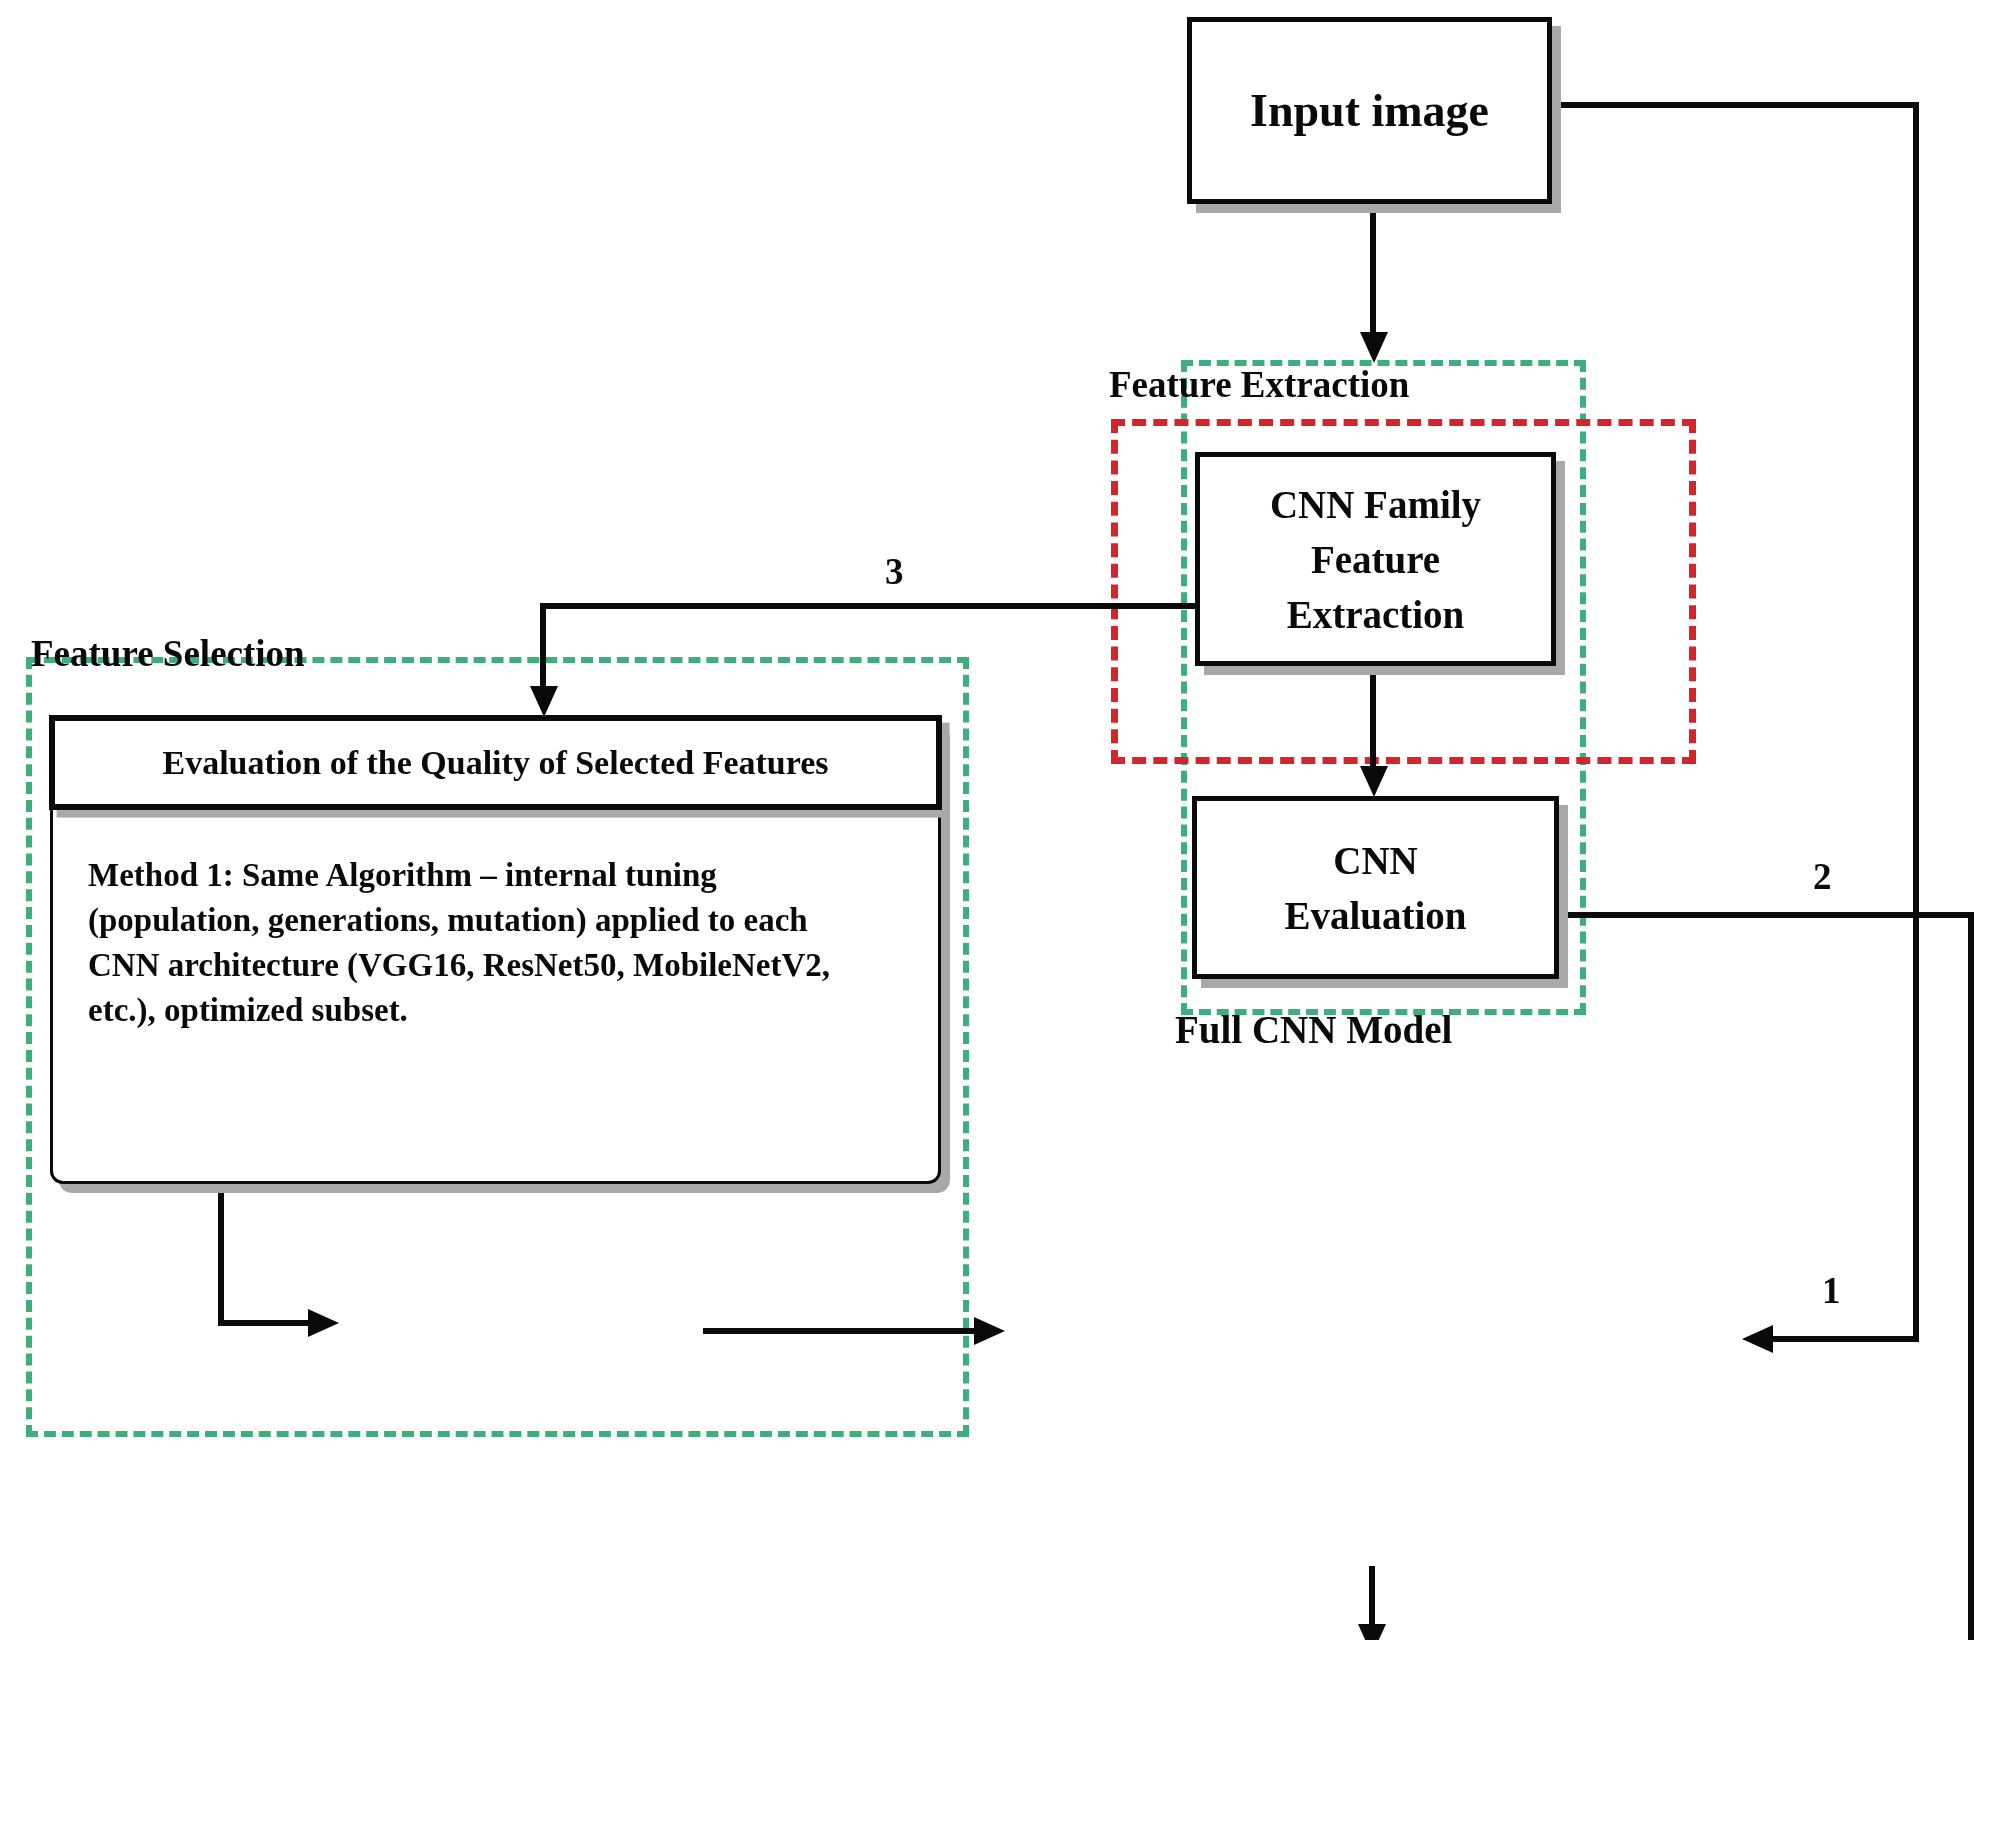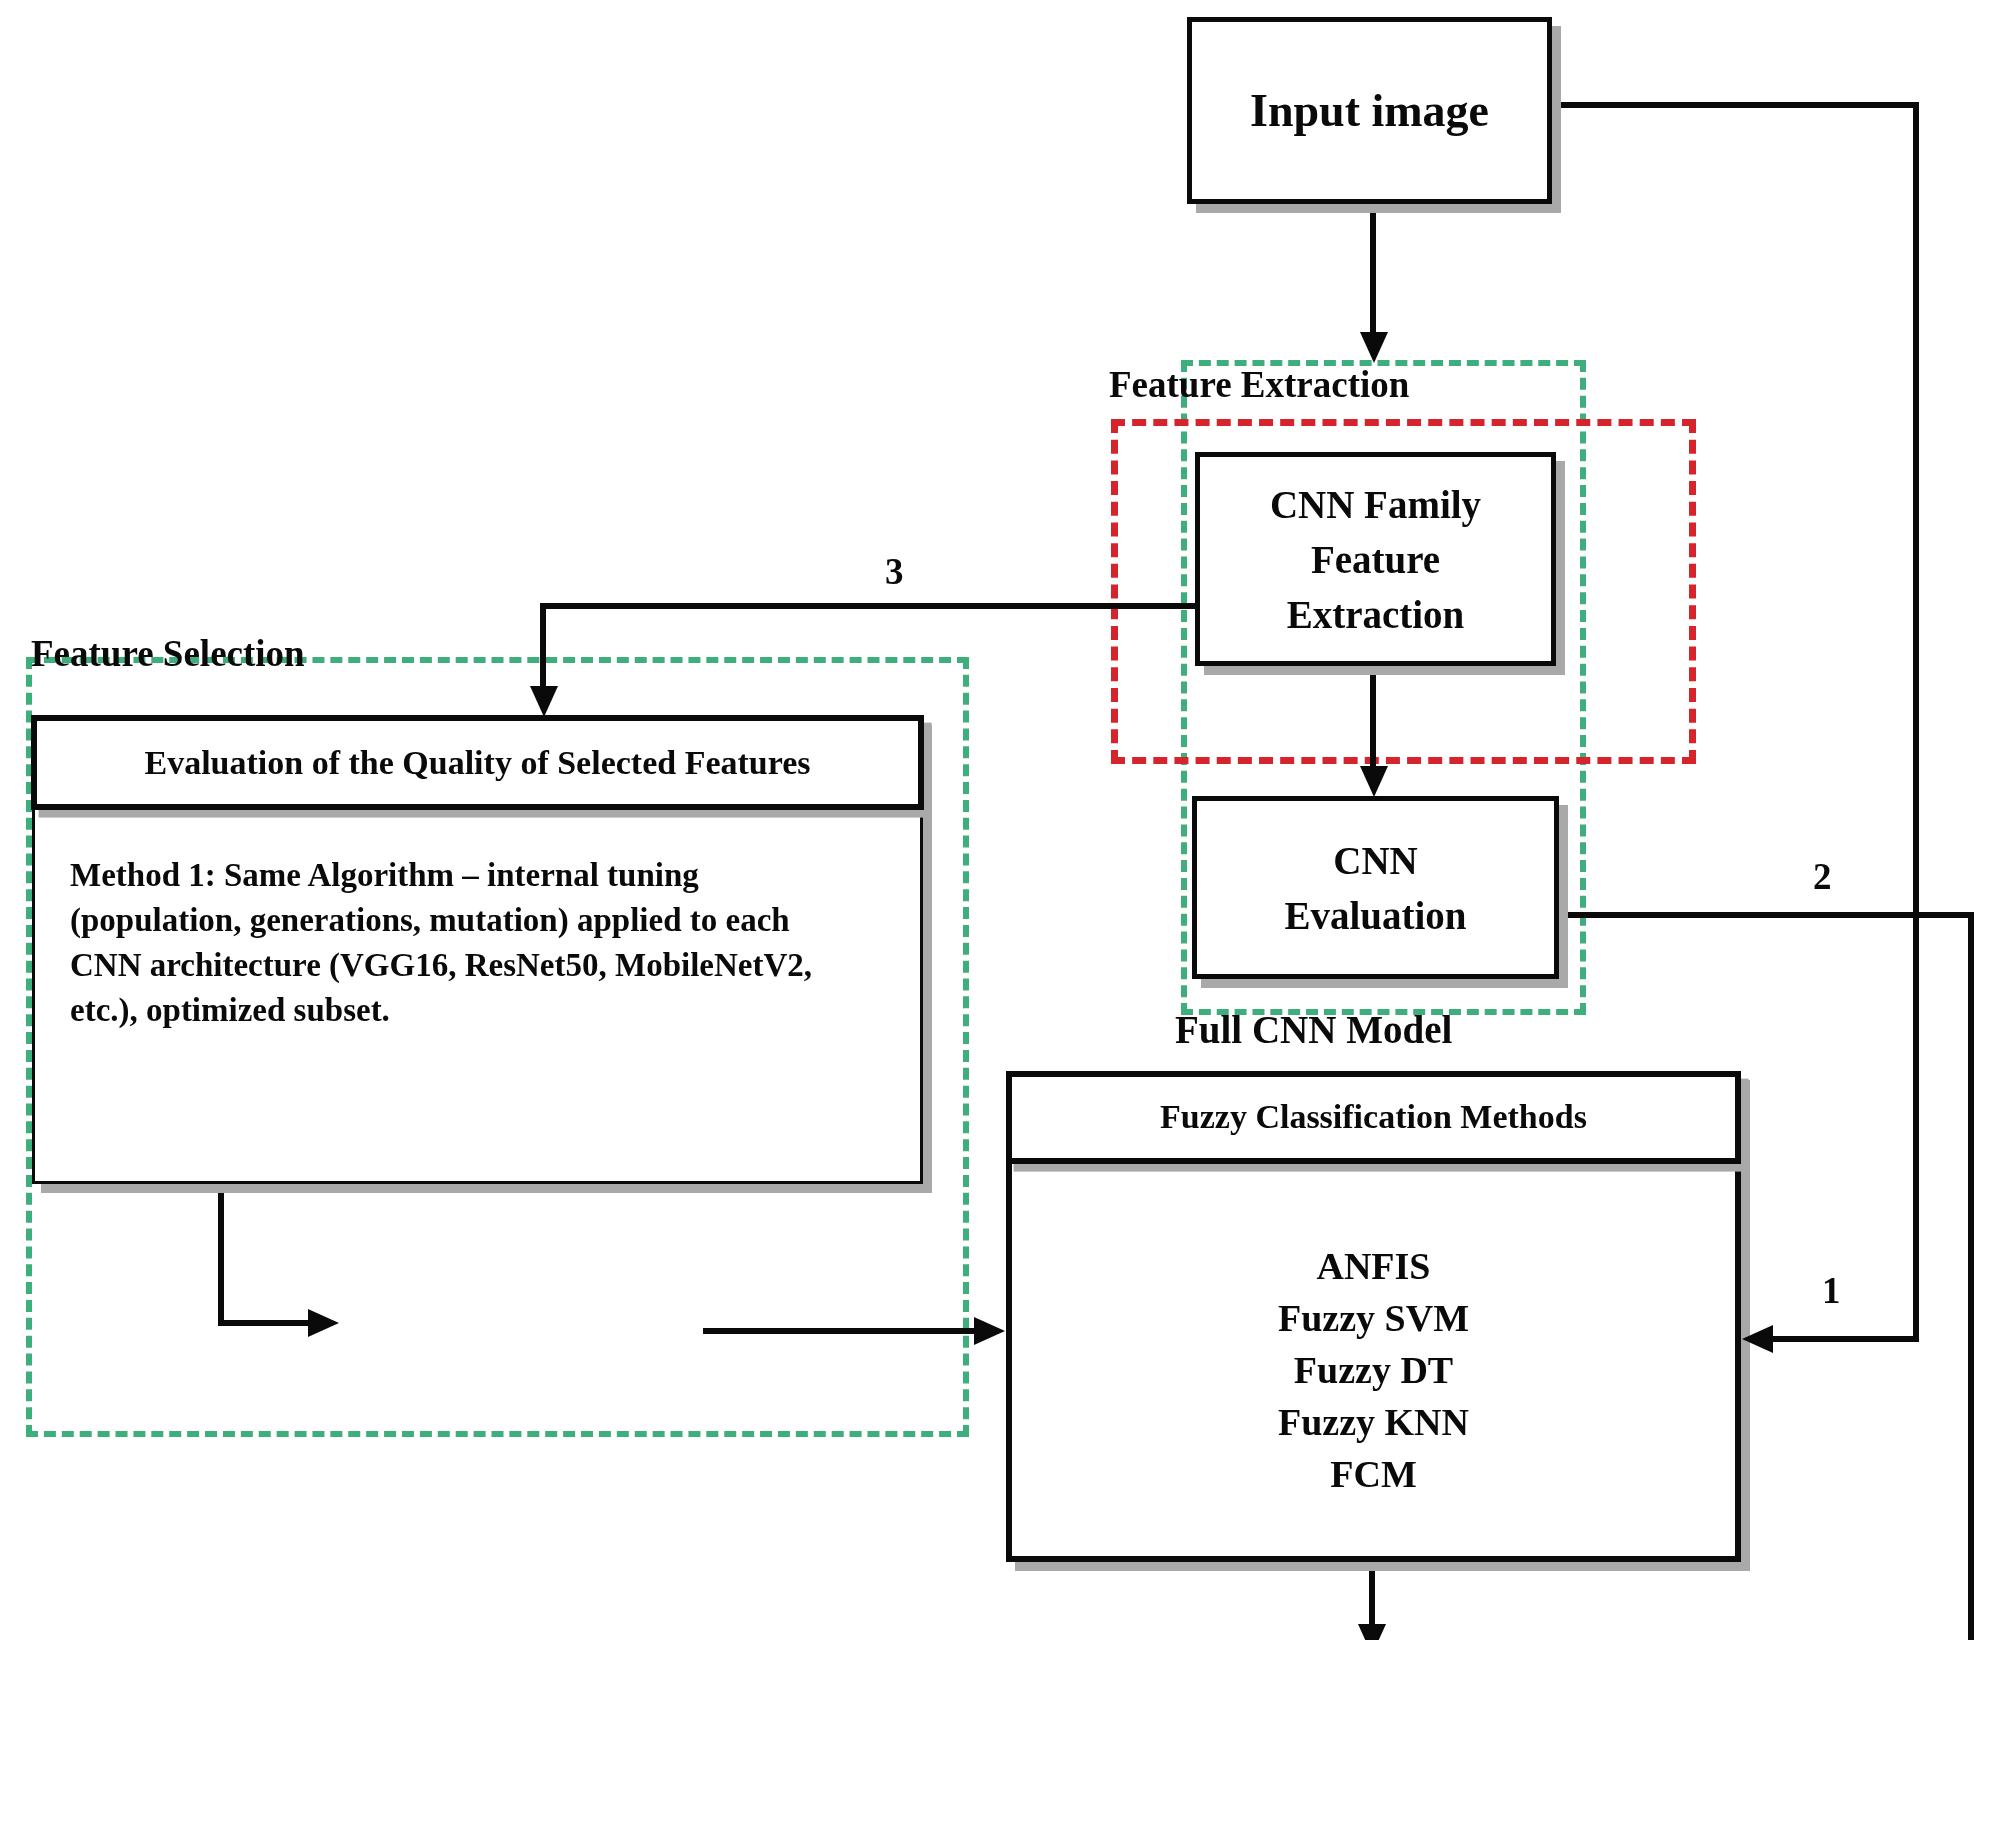--- a/index.html
+++ b/index.html
@@ -91,45 +91,35 @@
     <span class="pre">CNN Family
 Feature
 Extraction</span>
   </div>
 
   <div class="node" style="left:1192px;top:796px;width:367px;height:183px;box-sizing:border-box;">
     <span class="pre">CNN
 Evaluation</span>
   </div>
 
-  <div class="panel" style="left:32px;top:716px;width:891px;height:468px;box-sizing:border-box;">
+  <div class="panel" style="left:50px;top:716px;width:891px;height:468px;box-sizing:border-box;border-radius:13px;">
     <div class="panel-header">
       <span>Evaluation of the Quality of Selected Features</span>
     </div>
     <div class="panel-body">
       <div class="eval-text">
         <div class="pre">Method 1: Same Algorithm – internal tuning
 (population, generations, mutation) applied to each
 CNN architecture (VGG16, ResNet50, MobileNetV2,
 etc.), optimized subset.</div>
       </div>
     </div>
   </div>
 
 
-  <div class="panel fuzzy" style="left:1006px;top:1071px;width:735px;height:491px;box-sizing:border-box;">
-    <div class="panel-header">
-      <span>Fuzzy Classification Methods</span>
-    </div>
-    <div class="fuzzy-items pre">ANFIS
-Fuzzy SVM
-Fuzzy DT
-Fuzzy KNN
-FCM</div>
-  </div>
 
   <div class="node" style="left:1003px;top:1654px;width:734px;height:137px;box-sizing:border-box;">
     <span>Result</span>
   </div>
 
   <div class="ah ah-down" style="left:1360px;top:332px;"></div>
   <div class="ah ah-down" style="left:1360px;top:766px;"></div>
   <div class="ah ah-down" style="left:1803px;top:686px;left:530px;"></div>
   <div class="ah ah-right" style="left:308px;top:1309px;"></div>
   <div class="ah ah-right" style="left:974px;top:1317px;"></div>

